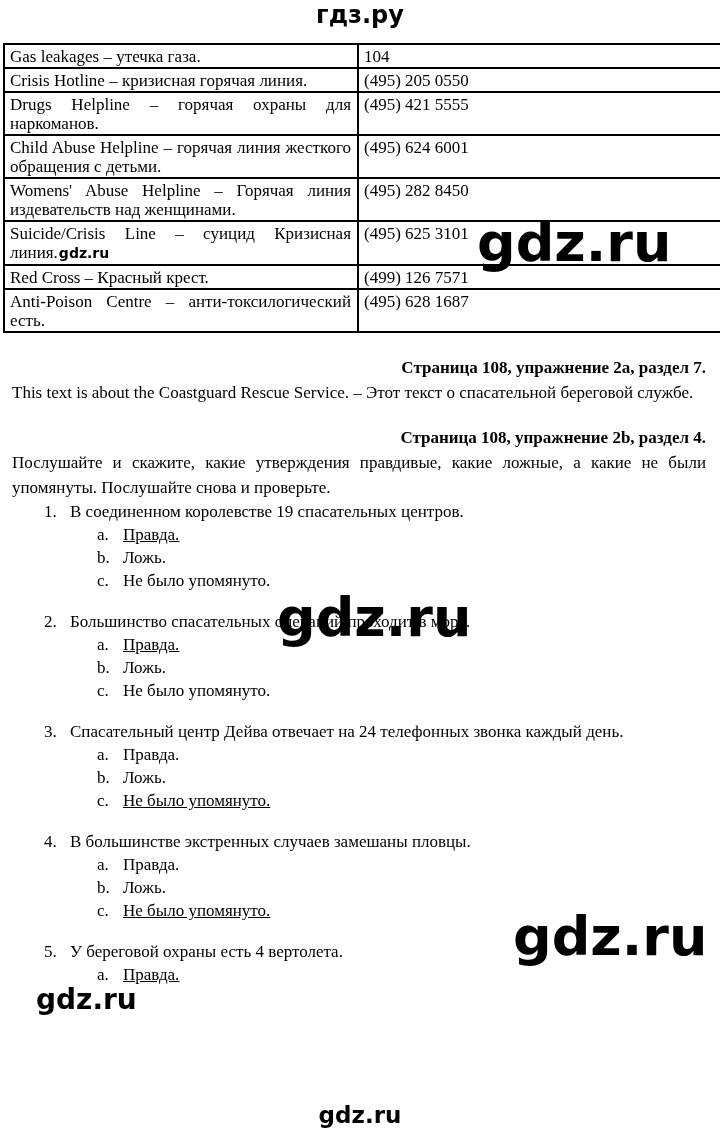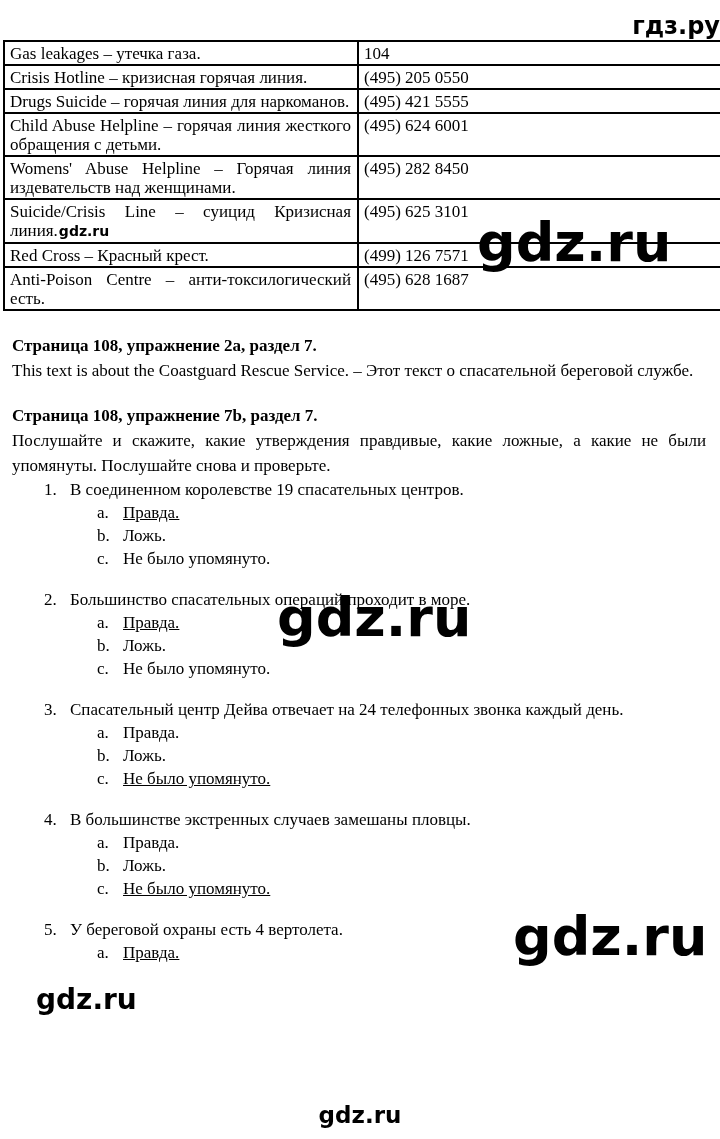--- a/index.html
+++ b/index.html
@@ -2,36 +2,36 @@
 <html><head>
 <meta charset="utf-8">
 <style>
   * { margin:0; padding:0; box-sizing:border-box; }
   html,body { background:#fff; }
   .page {
     position:relative; width:720px; height:1139px; background:#fff;
     font-family:"Liberation Serif", serif; font-size:17px; color:#000; overflow:hidden;
   }
   .site-title {
-    text-align:right; font-family:"DejaVu Sans", sans-serif; font-weight:bold;
-    font-size:24px; line-height:28px; padding-top:12px; margin-bottom:0;
+    text-align:center; font-family:"DejaVu Sans", sans-serif; font-weight:bold;
+    font-size:24px; line-height:28px; padding-top:1px; margin-bottom:14px;
   }
   table.hotlines { border-collapse:collapse; margin-left:3px; width:704px; table-layout:fixed; }
   table.hotlines td {
     border:2px solid #000; vertical-align:top;
     padding:2px 6px 1px 5px; line-height:19px; font-size:17px;
   }
   td.svc { width:354px; text-align:justify; }
   td.tel { width:372px; }
   .wm-inline {
     font-family:"DejaVu Sans", sans-serif; font-weight:bold; font-size:14px;
     letter-spacing:0; margin-left:1px; white-space:nowrap;
   }
   .content { margin:22px 14px 0 12px; width:694px; }
-  .sec-heading { font-weight:bold; line-height:25px; }
+  .sec-heading { font-weight:bold; line-height:25px;text-align:right; }
   .para { line-height:25px; text-align:justify; }
   .sec2b-gap { margin-top:20px; }
   .questions { margin-top:0; }
   .question { margin-top:0; }
   .question + .question { margin-top:18px; }
   .q-line { display:flex; line-height:23px; margin-left:32px; }
   .q-num { width:26px; flex:none; }
   .q-text { flex:1; }
   .opt { display:flex; line-height:23px; margin-left:85px; }
   .opt-letter { width:26px; flex:none; }
@@ -58,21 +58,21 @@
     <tbody>
       <tr>
         <td class="svc">Gas leakages – утечка газа.</td>
         <td class="tel">104</td>
       </tr>
       <tr>
         <td class="svc">Crisis Hotline – кризисная горячая линия.</td>
         <td class="tel">(495) 205 0550</td>
       </tr>
       <tr>
-        <td class="svc">Drugs Suicide – горячая линия для наркоманов.</td>
+        <td class="svc">Drugs Helpline – горячая охраны для наркоманов.</td>
         <td class="tel">(495) 421 5555</td>
       </tr>
       <tr>
         <td class="svc">Child Abuse Helpline – горячая линия жесткого обращения с детьми.</td>
         <td class="tel">(495) 624 6001</td>
       </tr>
       <tr>
         <td class="svc">Womens' Abuse Helpline – Горячая линия издевательств над женщинами.</td>
         <td class="tel">(495) 282 8450</td>
       </tr>
@@ -90,21 +90,21 @@
       </tr>
     </tbody>
   </table>
 
   <div class="content">
     <div class="sec-heading">Страница 108, упражнение 2a, раздел 7.</div>
     <div class="para">This text is about the Coastguard Rescue Service. – Этот текст о спасательной береговой службе.</div>
   </div>
 
   <div class="content sec2b-gap">
-    <div class="sec-heading">Страница 108, упражнение 7b, раздел 7.</div>
+    <div class="sec-heading">Страница 108, упражнение 2b, раздел 4.</div>
     <div class="para">Послушайте и скажите, какие утверждения правдивые, какие ложные, а какие не были упомянуты. Послушайте снова и проверьте.</div>
 
     <div class="questions">
 
       <div class="question">
         <div class="q-line">
           <span class="q-num">1.</span>
           <span class="q-text">В соединенном королевстве 19 спасательных центров.</span>
         </div>
         <div class="opt">

